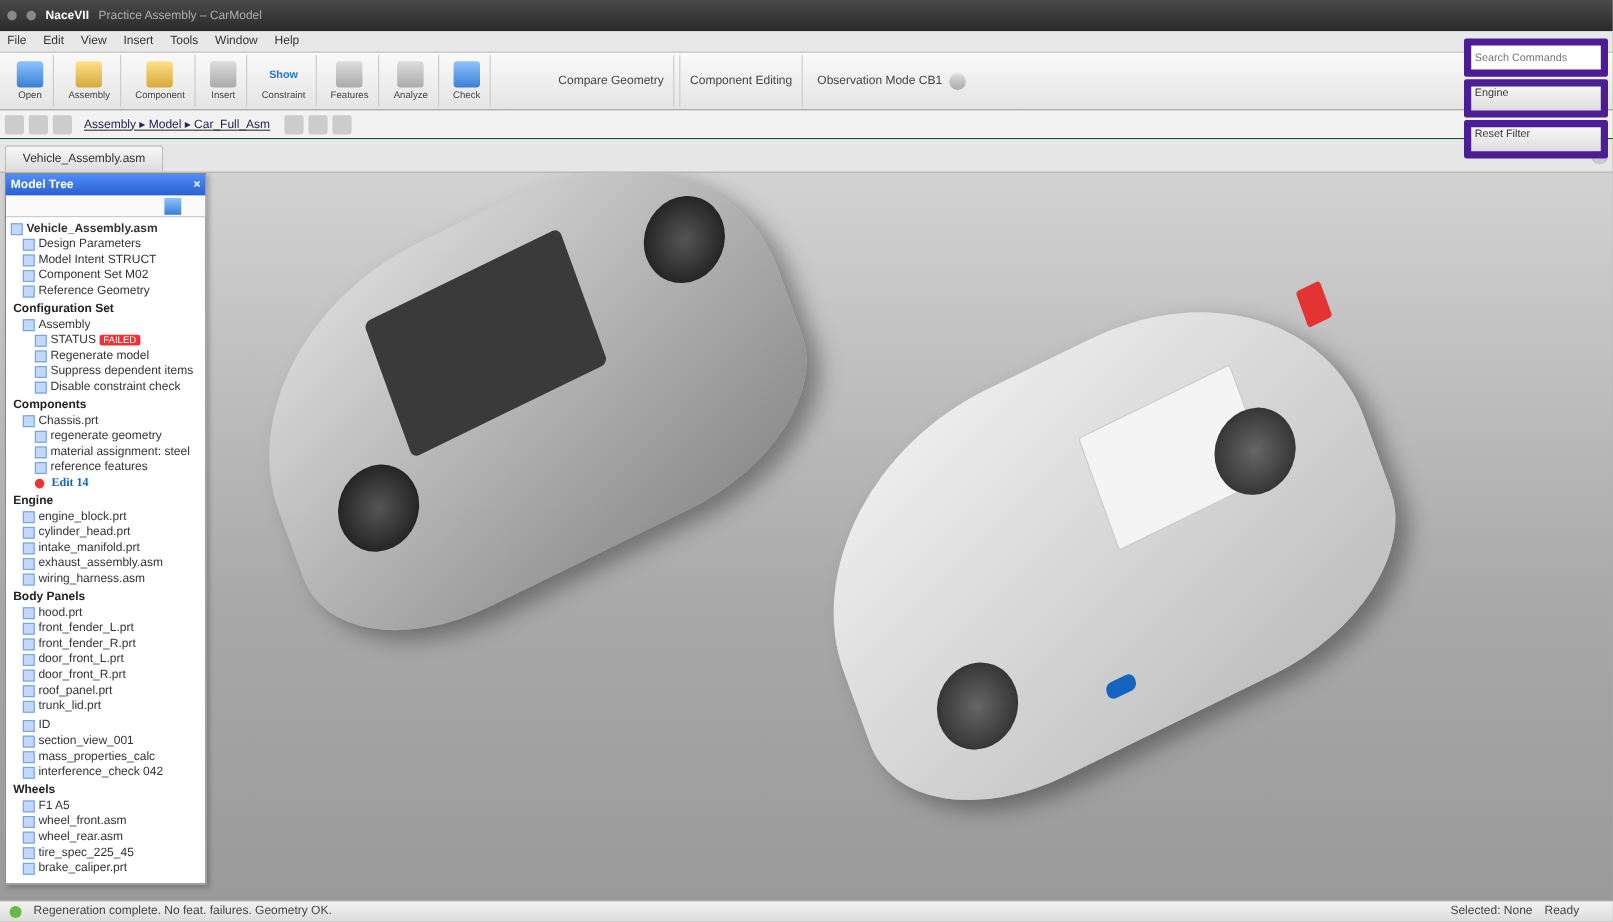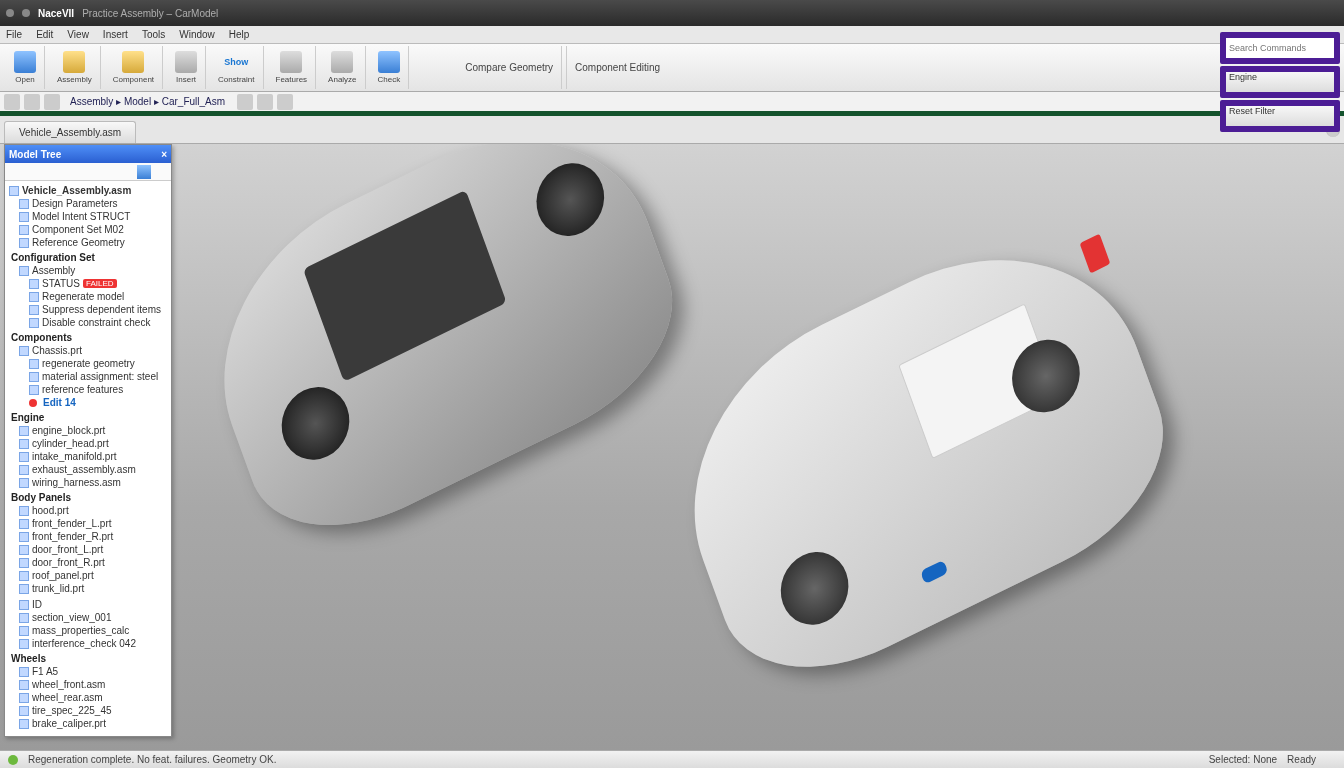--- a/index.html
+++ b/index.html
@@ -20,21 +20,21 @@
 .ribbon .grp:last-child { border-right: none; }
 .ribbon .grp .icn { width: 22px; height: 22px; border-radius: 3px; }
 .ribbon .grp .lbl { font-size: 8px; white-space: nowrap; }
 .ribbon .grp.wide { flex-direction: row; gap: 6px; }
 .i-blue { background: linear-gradient(#8fc3ff,#3a7fd5); }
 .i-folder { background: linear-gradient(#ffe08a,#d6a93a); }
 .i-grey { background: linear-gradient(#ddd,#aaa); }
 .i-text { color: #1976d2; font-weight: bold; display: flex; align-items: center; justify-content: center; font-size: 9px; }
 
 
-.toolrow { height: 24px; background: #f2f2f2; border-bottom: 5px solid #14532d; display: flex; align-items: center; padding: 0 4px; gap: 4px; color: #444; }
+.toolrow { height: 24px; background: #f2f2f2; border-bottom: 1px solid #14532d; display: flex; align-items: center; padding: 0 4px; gap: 4px; color: #444; text-decoration: underline; }
 .toolrow .mini-icn { width: 16px; height: 16px; background: #ccc; border-radius: 2px; }
 .tabstrip { height: 28px; background: #e6e6e6; border-bottom: 1px solid #aaa; display: flex; align-items: flex-end; padding: 0 4px; gap: 2px; }
 .tabstrip .context { display:flex; align-items:center; gap:6px; margin-left:8px; color:#333; }
 .tabstrip .context .btn { height:18px; padding:0 8px; background:linear-gradient(#fafafa,#d6d6d6); border:1px solid #bbb; border-radius:3px; display:flex; align-items:center; font-size:9px; }
 .tabstrip .tab { height: 22px; padding: 0 14px; background: linear-gradient(#f8f8f8,#dcdcdc); border: 1px solid #bbb; border-bottom: none; border-radius: 3px 3px 0 0; display: flex; align-items: center; color: #333; }
 .tabstrip .tab.closebtn { width:14px; height:14px; border-radius:50%; background:#ccc; margin-left:4px; align-self:center; padding:0; }
 
 
 .rightpanel { position: absolute; top: 32px; right: 4px; width: 120px; display:flex; flex-direction:column; gap:2px; }
 .rightpanel input, .rightpanel .rbtn { height:32px; font-size:9px; border:6px solid #4c1d95; background:#fff; padding:0 3px; border-radius:2px; }
@@ -48,21 +48,21 @@
 .panel { position: absolute; top: 0; left: 4px; width: 168px; background: #fff; border: 1px solid #888; box-shadow: 2px 2px 4px rgba(0,0,0,.25); font-size: 9px; color: #333; }
 .panel .phead { height: 18px; background: linear-gradient(#4f8ff7,#2a5fd1); color:#fff; display:flex; align-items:center; padding:0 4px; font-weight:bold; justify-content:space-between; }
 .panel .ptools { height:18px; display:flex; align-items:center; gap:3px; padding:0 3px; border-bottom:1px solid #ccc; background:#fafafa; }
 .panel .ptools .mini-icn { width:14px; height:14px; }
 .panel .tree { max-height: 600px; overflow: hidden; padding: 3px 2px 6px 4px; }
 .panel .node { display:flex; align-items:center; gap:3px; padding:1px 0; white-space:nowrap; }
 .panel .node .nicon { width:10px; height:10px; background:#c1d8ff; border:1px solid #7aa5e6; }
 .panel .node.ind1 { padding-left:10px; }
 .panel .node.ind2 { padding-left:20px; }
 .panel .node .badge-red { background:#e33; color:#fff; padding:0 3px; border-radius:2px; font-size:8px; }
-.panel .node .badge-blue { color:#1565c0; font-weight:bold; }
+.panel .node .badge-blue { color:#1565c0; font-weight:bold;font-family:Liberation Serif, serif; }
 .panel .sect { font-weight:bold; margin:3px 0 1px 2px; color:#222; }
 
 
 .car { position:absolute; border-radius: 40% 40% 30% 30% / 50% 50% 30% 30%; background: linear-gradient(160deg, #e0e0e0, #888); box-shadow: 8px 12px 18px rgba(0,0,0,.35); transform: rotate(-20deg) skewY(-6deg); }
 .car .panel-cut { position:absolute; background:#3a3a3a; border-radius:6px; }
 .car .accent { position:absolute; border-radius:3px; }
 
 
 .status { position:absolute; bottom:0; left:0; right:0; height:18px; background:linear-gradient(#f2f2f2,#dcdcdc); border-top:1px solid #aaa; display:flex; align-items:center; padding:0 8px; gap:10px; color:#444; font-size:9px; justify-content:space-between;}
 .status .sgroup { display:flex; gap:10px; align-items:center; }
@@ -121,20 +121,24 @@
       <div class="icn i-blue"></div>
       <div class="lbl">Check</div>
     </div>
   <div style="flex:0 0 40px"></div>
   <div class="grp wide">
       <span>Compare Geometry</span>
     </div>
   <div class="grp wide" style="border-left:1px solid #ccc;">
     <span>Component Editing</span>
   </div>
+  <div class="grp wide">
+      <span>Observation Mode  CB1</span>
+      <span class="icn i-grey" style="width:14px;height:14px;border-radius:50%"></span>
+    </div>
 </div>
 
 <div class="rightpanel">
   <input placeholder="Search Commands" style="">
   <div class="rbtn">Engine</div>
   <div class="rbtn">Reset Filter</div>
 </div>
 
 <div class="toolrow">
   <div class="mini-icn"></div>

